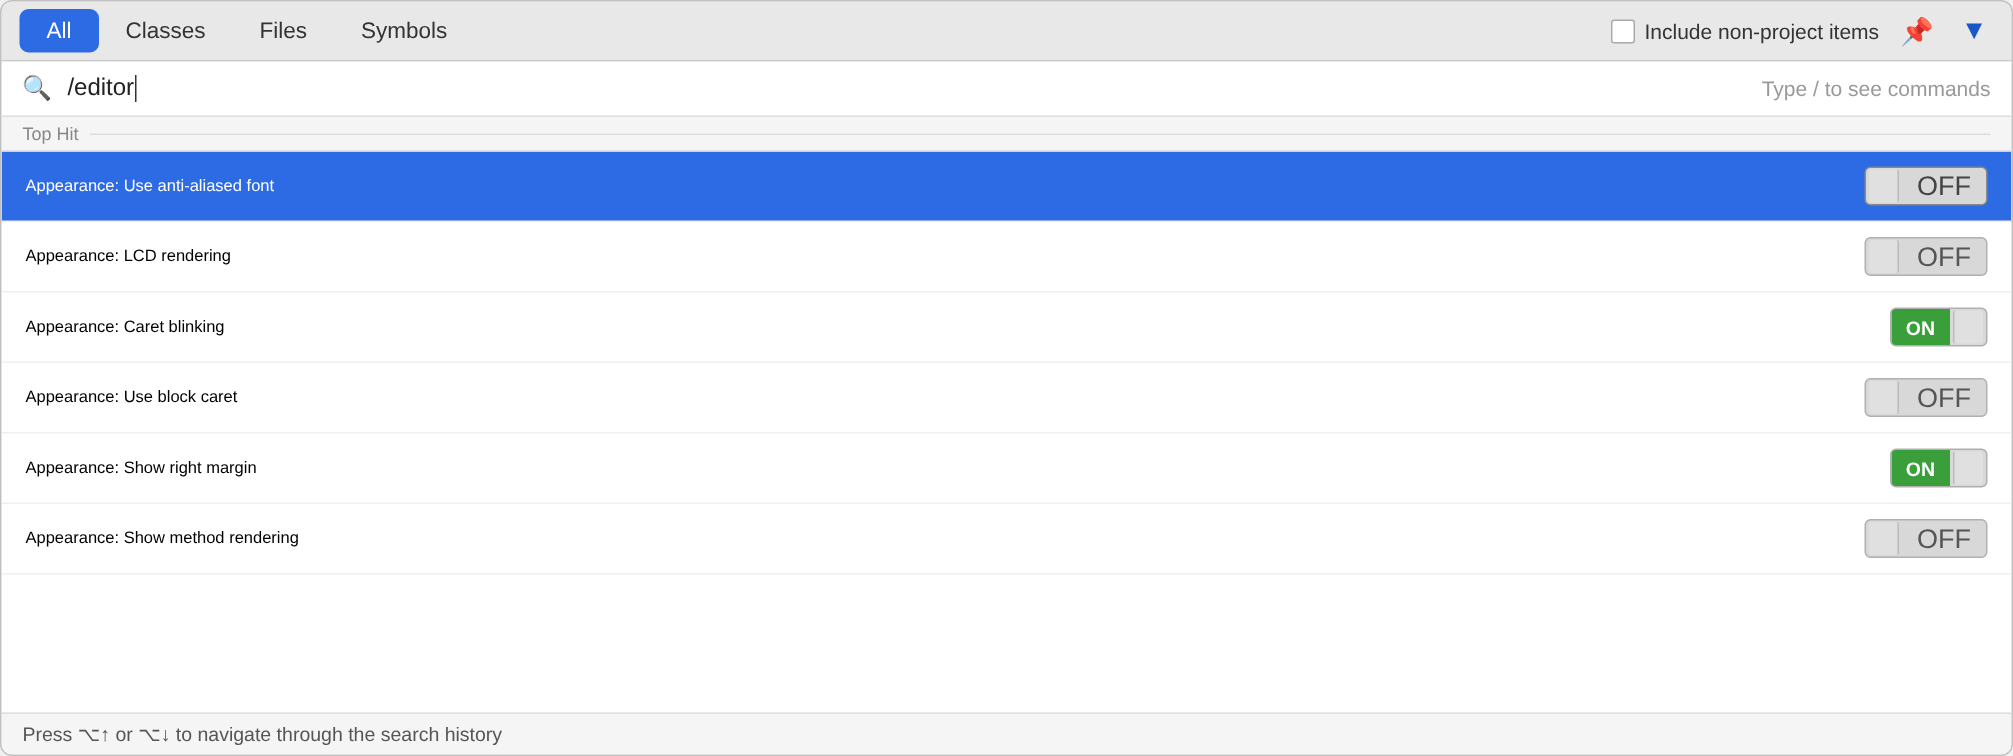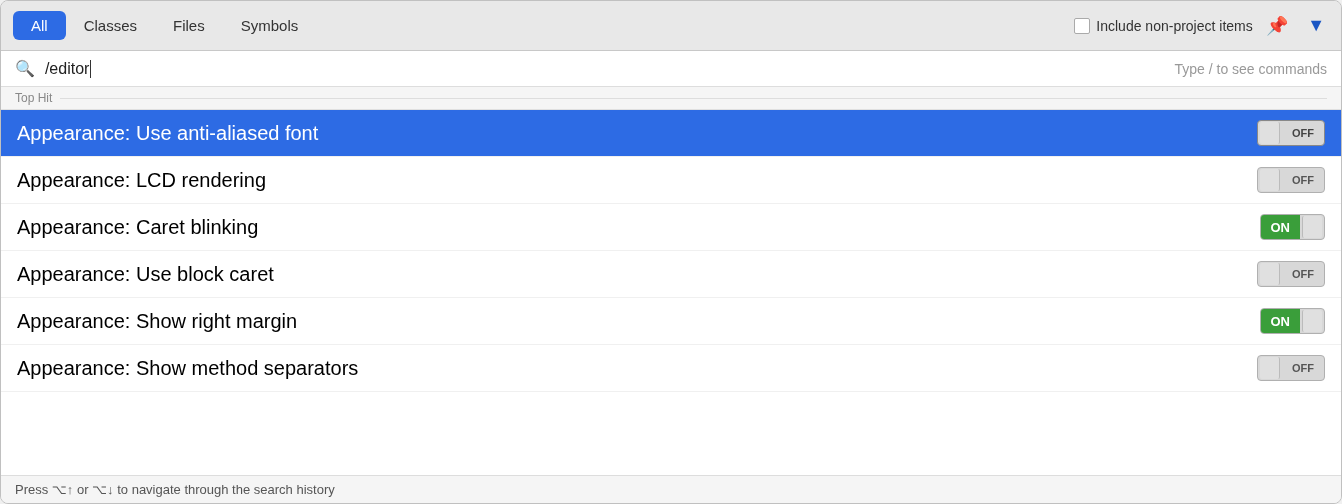--- a/index.html
+++ b/index.html
@@ -16,21 +16,21 @@
       flex-direction: column;
     }
 
     
     .tab-bar {
       display: flex;
       align-items: center;
       background: #e8e8e8;
       border-bottom: 1px solid #c8c8c8;
       padding: 0 12px;
-      height: 50px;
+      height: 40px;
       flex-shrink: 0;
     }
     .tab {
       padding: 6px 18px;
       cursor: pointer;
       border-radius: 5px;
       font-size: 15px;
       color: #333;
       user-select: none;
     }
@@ -137,21 +137,21 @@
       padding: 10px 16px;
       border-bottom: 1px solid #f0f0f0;
       cursor: pointer;
     }
     .result-item.selected {
       background: #2d6be4;
       color: white;
     }
     .result-item-label {
       flex: 1;
-      font-size: 20px;
+      font-size: 11px;
     }
     .result-item.selected .result-item-label {
       color: white;
     }
 
     
     .status-bar {
       padding: 6px 14px;
       background: #f5f5f5;
       border-top: 1px solid #ddd;
@@ -188,22 +188,22 @@
       border-left: 1px solid #bbb;
       border-radius: 2px;
       margin: 1px 2px;
     }
     .toggle-wrapper.is-off .t-off {
       color: #555;
       padding: 0 10px;
       height: 100%;
       display: flex;
       align-items: center;
-      font-weight: bold;
-      font-size: 11px;
+      font-weight: normal;
+      font-size: 18px;
       text-align: right;
     }
     .toggle-wrapper.is-off .t-knob {
       width: 20px;
       height: 22px;
       background: #e0e0e0;
       border-right: 1px solid #bbb;
       border-radius: 2px;
       margin: 1px 2px;
       order: -1;
@@ -281,21 +281,21 @@
 
   <div class="result-item">
     <span class="result-item-label">Appearance: Show right margin</span>
     <div class="toggle-wrapper is-on">
       <div class="t-on">ON</div>
       <div class="t-knob"></div>
     </div>
   </div>
 
   <div class="result-item">
-    <span class="result-item-label">Appearance: Show method separators</span>
+    <span class="result-item-label">Appearance: Show method rendering</span>
     <div class="toggle-wrapper is-off">
       <div class="t-knob"></div>
       <div class="t-off">OFF</div>
     </div>
   </div>
 
 </div>
 
 <div class="status-bar">
   <span>Press ⌥↑ or ⌥↓ to navigate through the search history</span>

